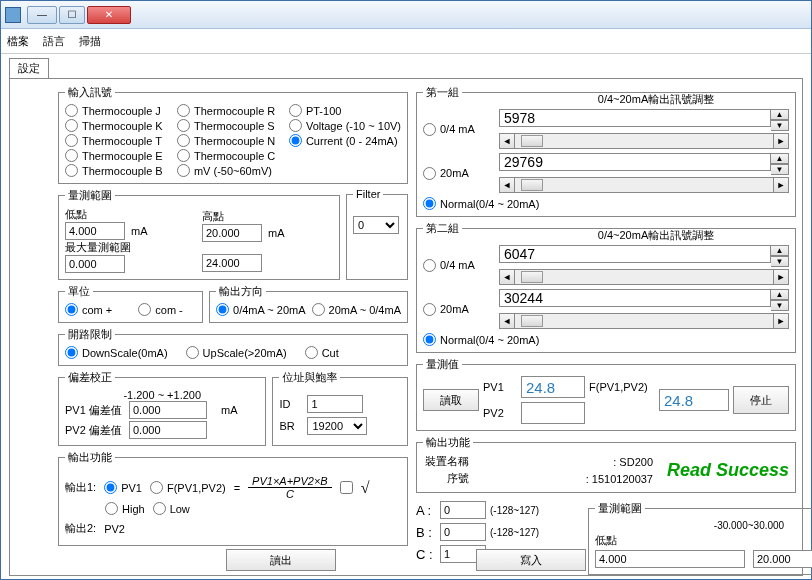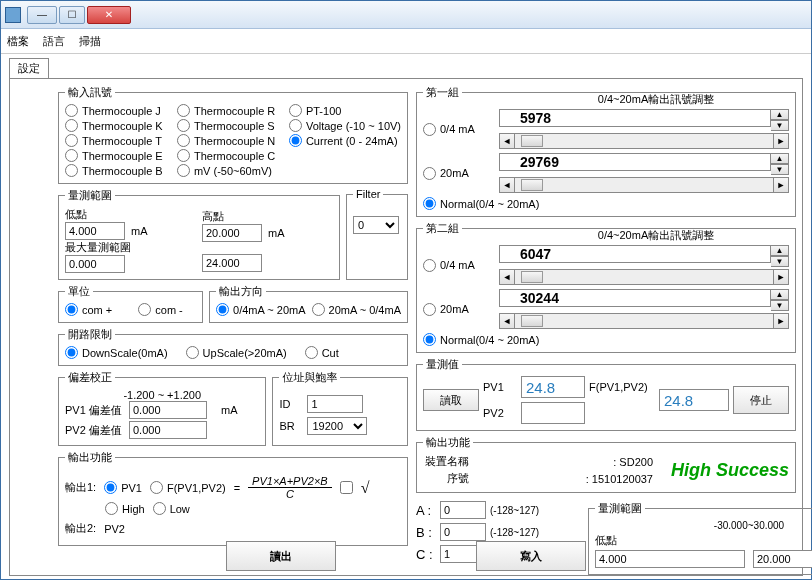--- a/index.html
+++ b/index.html
@@ -33,21 +33,21 @@
 label.rb { display: flex; align-items: center; gap: 4px; white-space: nowrap; }
 input[type=radio], input[type=checkbox] { margin: 0; }
 input[type=text] { border: 1px solid #888; background:#fff; padding: 1px 3px; height: 18px; font-size: 11px; }
 select { border: 1px solid #888; background:#fff; height: 18px; font-size: 11px; }
 button.btn { border: 1px solid #888; background: linear-gradient(#fdfdfd,#e6e6e6); padding: 2px 14px; height: 22px; }
 
 .minirow { display:flex; align-items:center; gap:6px; }
 .sublabel { width: 54px; text-align:left; }
 
 .spinbox { display:flex; align-items:stretch; height:22px; }
-.spinbox input { flex:1; border:1px solid #888; font-size:14px; padding:0 20px;font-weight:bold; }
+.spinbox input { flex:1; border:1px solid #888; font-size:14px; padding:0 4px; }
 .spinbox .spbtns { width:18px; display:flex; flex-direction:column; }
 .spinbox .spbtns div { flex:1; border:1px solid #888; border-left:0; background:linear-gradient(#f6f6f6,#e0e0e0); text-align:center; font-size:8px; line-height:9px; }
 
 .hscroll { display:flex; align-items:stretch; height:16px; margin-top:2px; }
 .hscroll .arrow { width:16px; border:1px solid #888; background:linear-gradient(#f6f6f6,#e0e0e0); text-align:center; font-size:9px; line-height:14px; }
 .hscroll .track { flex:1; border:1px solid #888; border-left:0; border-right:0; background:#eee; position:relative; }
 .hscroll .thumb { position:absolute; left:6px; top:1px; width:22px; bottom:1px; background:linear-gradient(#f6f6f6,#d8d8d8); border:1px solid #999; }
 
 .group-adj { display:grid; grid-template-columns: 70px 1fr; gap:4px 6px; align-items:center; }
 .group-adj .rblab { display:flex; align-items:center; gap:4px; }
@@ -64,21 +64,21 @@
 .formula { font-family: "Times New Roman", serif; font-size:13px; font-style:italic; display:flex; flex-direction:column; align-items:center; }
 .formula .num { border-bottom:1px solid #000; padding:0 4px; }
 
 .abc { display:grid; grid-template-columns: 20px 46px 90px; gap:4px 4px; align-items:center; }
 .abc span.lab { font-size:13px; }
 
 .rangebox { display:grid; grid-template-columns: 1fr 1fr; gap:2px 8px; }
 .rangehead { grid-column: 1 / span 2; text-align:center; }
 
 .bottombar { position:absolute; left:0; right:0; bottom:4px; display:flex; justify-content:center; gap:140px; }
-.bottombar button { width:110px; height:30px;font-weight:bold; }
+.bottombar button { width:110px; height:22px; }
 
 .small { font-size:10px; }
 </style>
 </head>
 <body>
 
 <div class="window">
   <div class="titlebar">
     <div class="icon"></div>
     <div class="winbtns">
@@ -435,21 +435,21 @@
           <div class="pvval"></div>
           <span></span>
         </div>
       </fieldset>
 
       <fieldset>
         <legend>輸出功能</legend>
         <div class="devinfo">
           <span>裝置名稱</span>
           <span>: <span>SD200</span></span>
-          <span class="success" style="grid-row: span 2">High Success</span>
+          <span class="success" style="grid-row: span 2">Read Success</span>
           <span>序號</span>
           <span>: <span>1510120037</span></span>
         </div>
       </fieldset>
 
       <div class="row" style="gap:8px; align-items:flex-start; margin-top:4px">
         <div class="abc">
           <span class="lab">A :</span>
           <input type="text" value="0" style="">
           <span class="small">(-128~127)</span>

